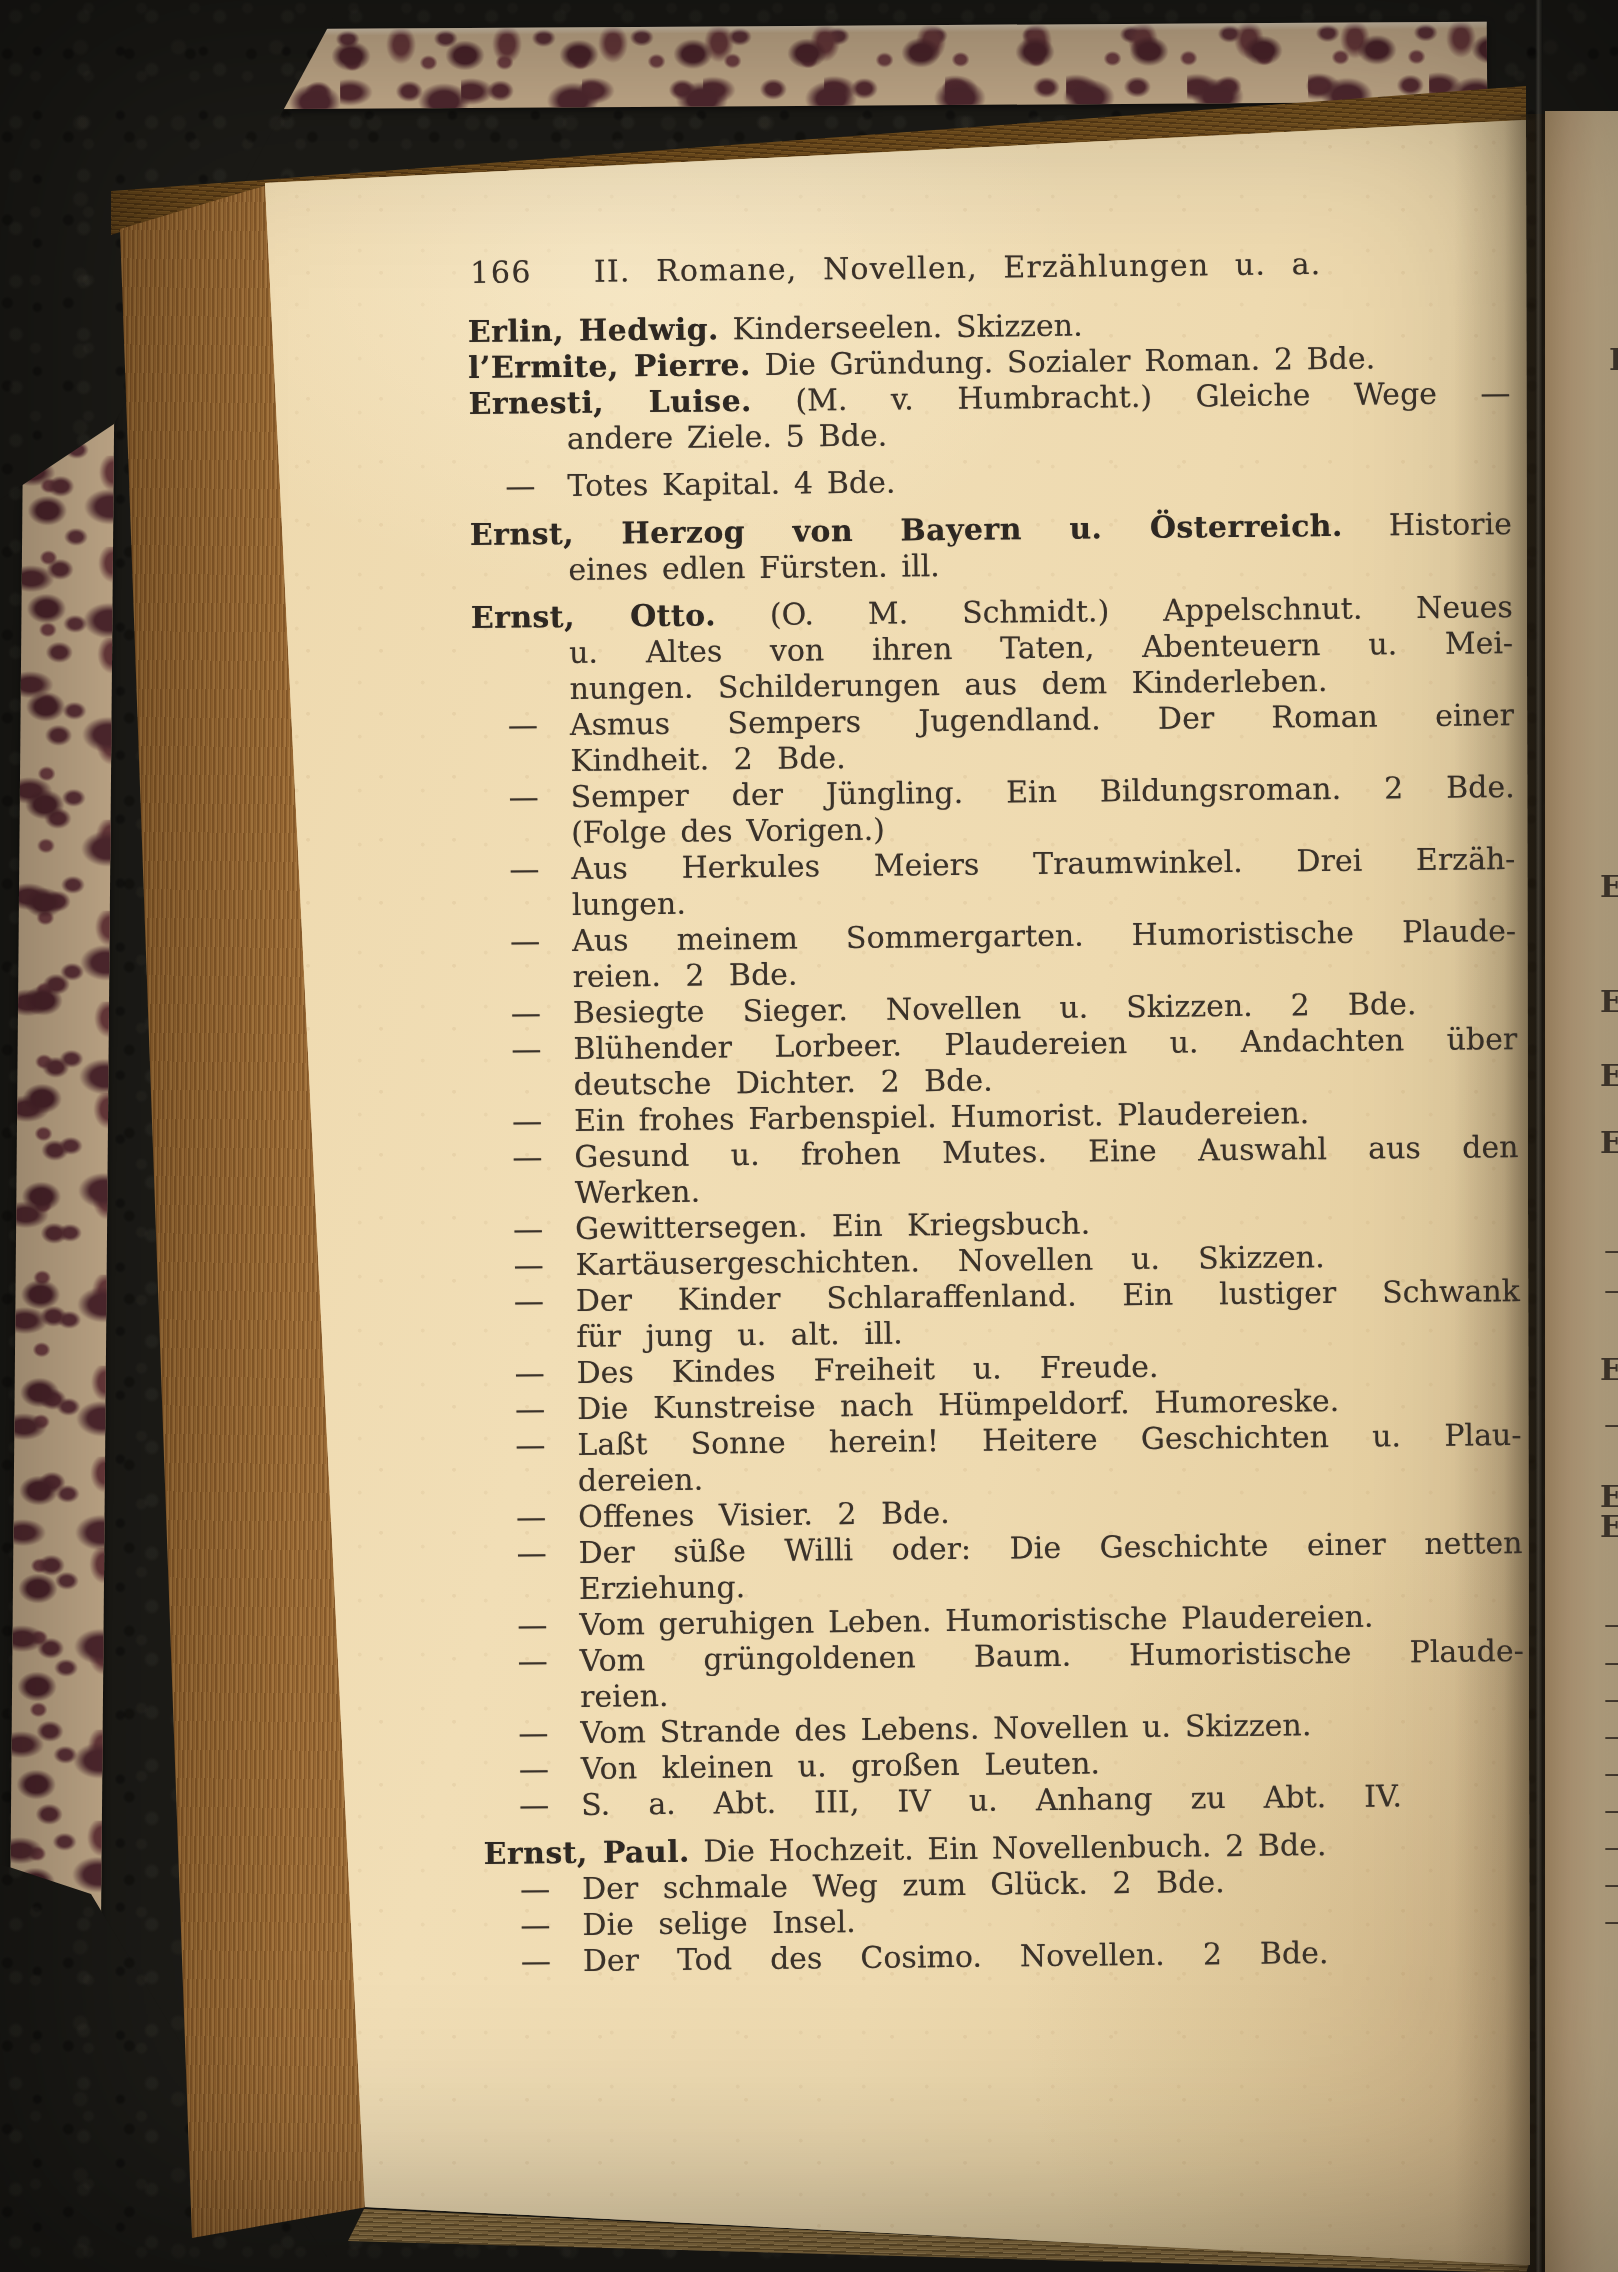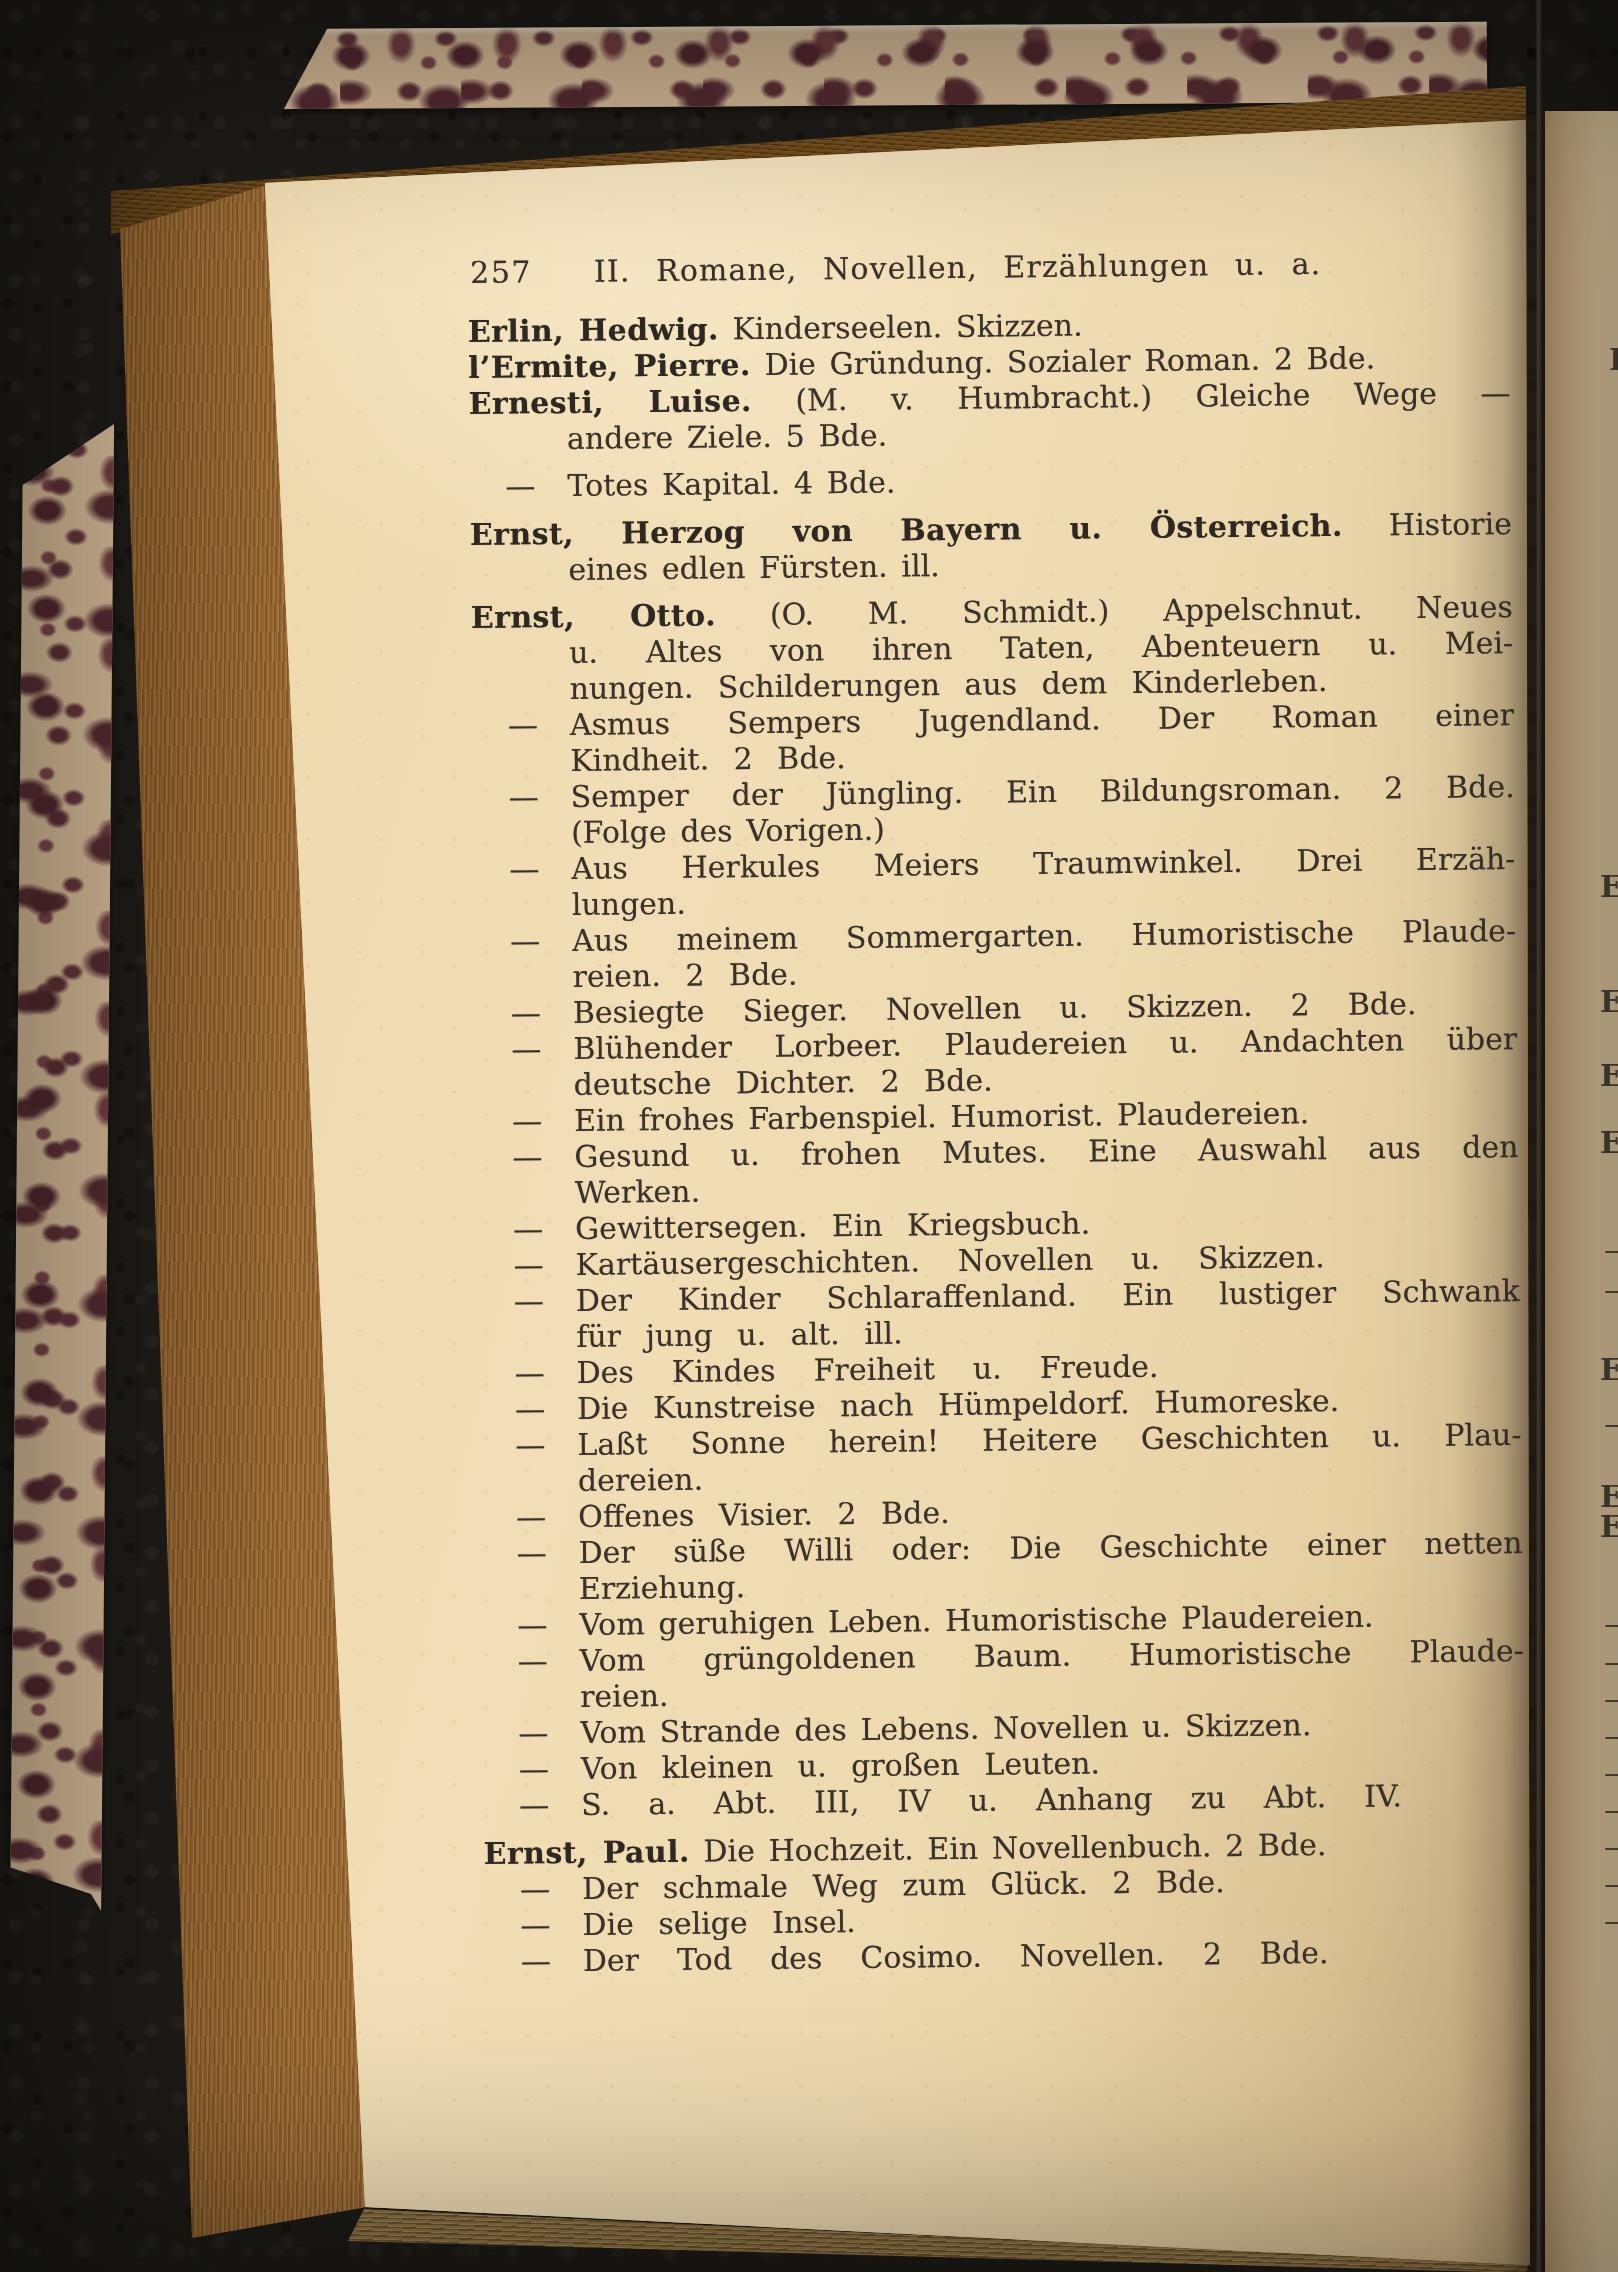--- a/index.html
+++ b/index.html
@@ -153,21 +153,21 @@
     <span class="frag dash" style="left: 59px; top: 1684px;">—</span>
     <span class="frag dash" style="left: 59px; top: 1721px;">—</span>
     <span class="frag dash" style="left: 59px; top: 1758px;">—</span>
     <span class="frag dash" style="left: 59px; top: 1795px;">—</span>
   </div>
 <div class="abs" id="gutter-shadow"></div>
 <div class="abs" id="glass-line"></div>
 
 <div class="abs" id="text-block">
   <div class="header">
-    <span class="pagenum">257</span><span class="title">II. Romane, Novellen, Erzählungen u. a.</span>
+    <span class="pagenum">166</span><span class="title">II. Romane, Novellen, Erzählungen u. a.</span>
   </div>
   <div id="entries">
       <div class="entry">
         <div class="line last sp-n fa"><b>Erlin, Hedwig.</b> Kinderseelen. Skizzen.</div>
       </div>
       <div class="entry">
         <div class="line last sp-j fa"><b>l’Ermite, Pierre.</b> Die Gründung. Sozialer Roman. 2 Bde.</div>
       </div>
       <div class="entry">
         <div class="line j fa"><b>Ernesti, Luise.</b> (M. v. Humbracht.) Gleiche Wege —</div>

